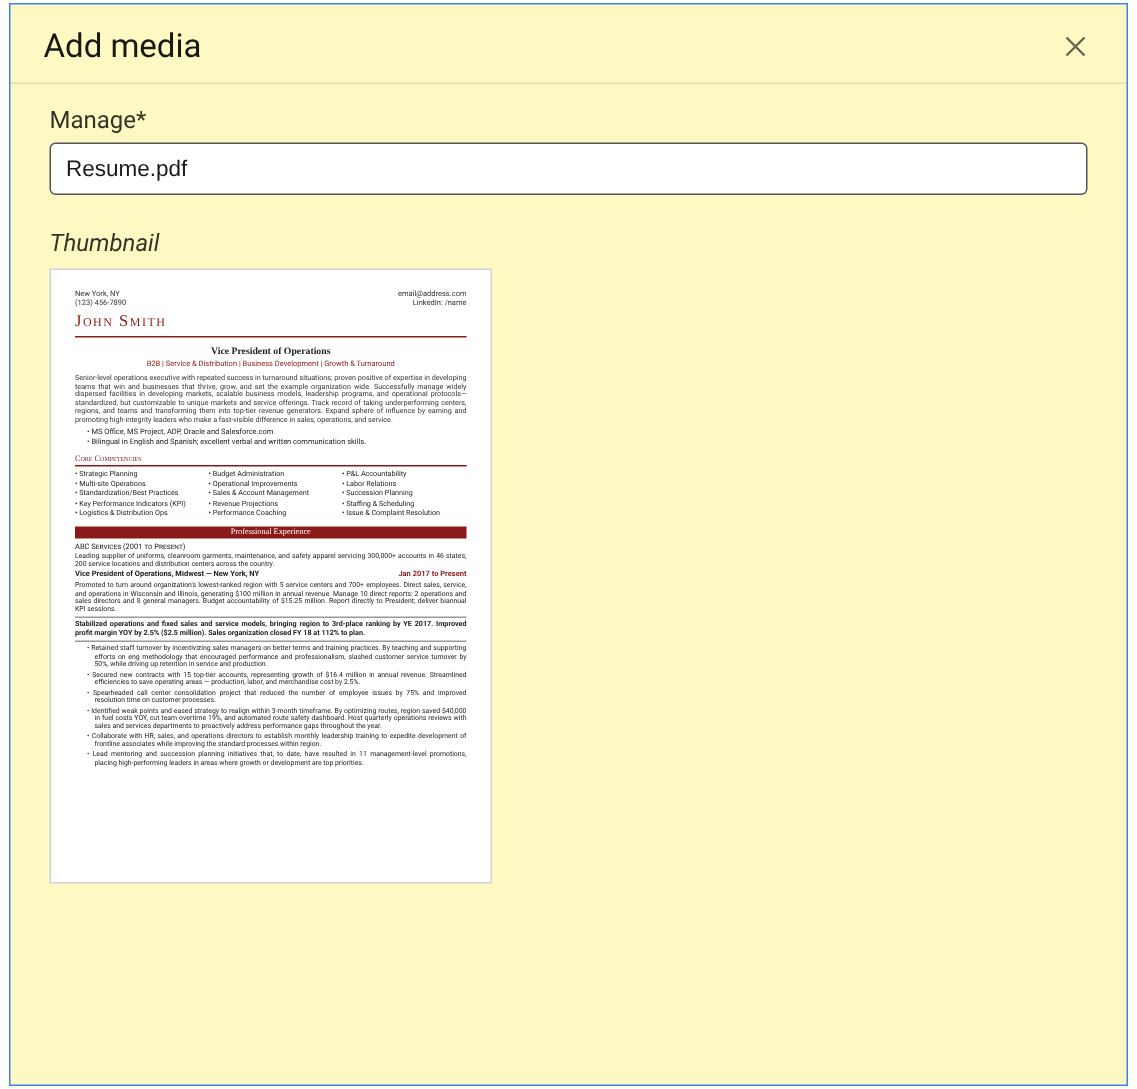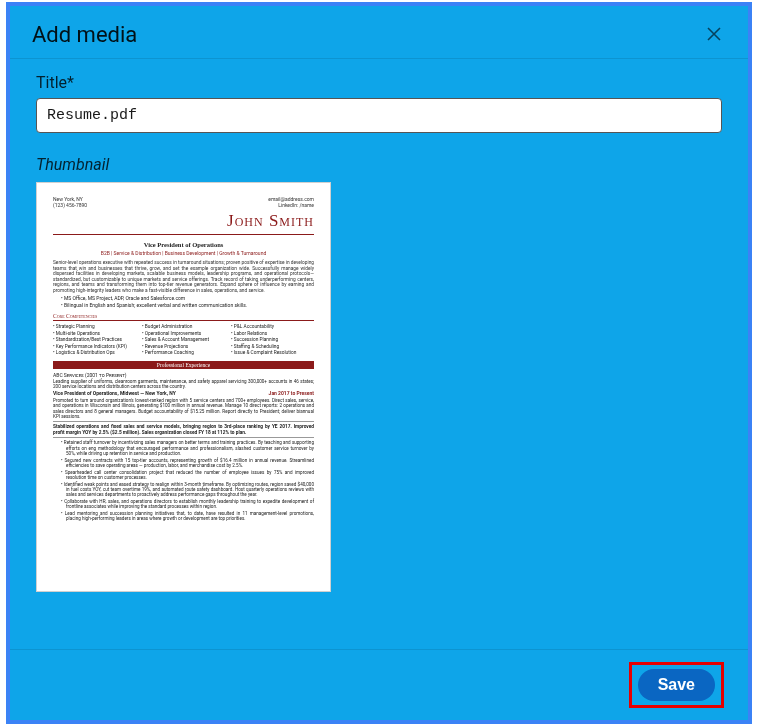--- a/index.html
+++ b/index.html
@@ -7,22 +7,22 @@
       font-family: -apple-system, BlinkMacSystemFont, "Segoe UI", Roboto, Helvetica, Arial, sans-serif;
       background: #fff;
       width: 758px;
       height: 726px;
       position: relative;
       color: #333;
     }
     .modal {
       position: absolute;
       top: 2px; left: 6px; right: 6px; bottom: 2px;
-      border: 4px solid #3b82f6;
-      background: #0ea5e9;
+      border: 1px solid #3b82f6;
+      background: #fef9c3;
       display: flex;
       flex-direction: column;
     }
     .modal-header {
       display: flex;
       align-items: center;
       justify-content: space-between;
       padding: 14px 20px 10px 22px;
     }
     .modal-title {
@@ -51,21 +51,21 @@
       margin-bottom: 6px;
       font-weight: 400;
     }
     .text-input {
       width: 100%;
       border: 1px solid #555;
       border-radius: 4px;
       padding: 8px 10px;
       font-size: 15px;
       color: rgba(0,0,0,0.9);
-      font-family: Liberation Mono, monospace;
+      font-family: Liberation Sans, sans-serif;
     }
     .textarea-input {
       width: 100%;
       height: 22px;
       border: 1px solid #aaa;
       border-radius: 3px;
       resize: both;
       font-family: inherit;
       font-size: 14px;
       padding: 2px 4px;
@@ -82,21 +82,21 @@
       height: 410px;
       border: 1px solid #d0d0d0;
       background: #fff;
       padding: 14px 16px;
       position: relative;
       overflow: hidden;
     }
     
     .resume { font-size: 5px; color: #222; line-height: 1.15; }
     .r-toprow { display: flex; justify-content: space-between; font-size: 5px; color:#333; }
-    .r-name { text-align:right; font-family: Georgia, serif; font-size: 17px; color:#8b1a1a; letter-spacing: 1px; font-variant: small-caps; margin-top:2px;}
+    .r-name { text-align:left; font-family: Georgia, serif; font-size: 11px; color:#8b1a1a; letter-spacing: 1px; font-variant: small-caps; margin-top:2px;}
     .r-hr1 { height:1px; background:#8b1a1a; margin: 4px 0 6px 0;}
     .r-vp { text-align:center; font-family: Georgia, serif; font-size:6.5px; font-weight:bold;}
     .r-sub { text-align:center; font-size:5px; color:#8b1a1a; margin:2px 0 4px 0;}
     .r-para { font-size:4.8px; text-align:justify; color:#333; margin-bottom:3px;}
     .r-bul { font-size:5px; margin-left:8px; margin-bottom:1px;}
     .r-sechdr { font-family: Georgia, serif; font-size:5.5px; color:#8b1a1a; border-bottom:1px solid #8b1a1a; margin:4px 0 3px 0; padding-bottom:1px; font-variant:small-caps;}
     .r-cols { display:flex; gap:6px; }
     .r-col { flex:1; font-size:4.8px;}
     .r-col div { margin-bottom:1px; }
     .r-band { background:#8b1a1a; color:#fff; text-align:center; font-size:5.5px; padding:1px 0; margin:4px 0 4px 0; font-family: Georgia, serif;}
@@ -139,21 +139,21 @@
     <div class="modal-title">Add media</div>
     <div class="close-icon">
       <svg width="20" height="20" viewBox="0 0 20 20">
           <path d="M4 4 L16 16 M16 4 L4 16" stroke="currentColor" stroke-width="1.6" fill="none"></path>
         </svg>
     </div>
   </div>
 
   <div class="modal-body">
     <div class="field">
-      <label class="field-label">Title*</label>
+      <label class="field-label">Manage*</label>
       <input class="text-input" type="text" value="Resume.pdf" style="">
     </div>
 
 
     <div>
       <span class="thumb-label">Thumbnail</span>
       <div class="thumbnail-box">
         <div class="resume">
           <div class="r-toprow">
             <div>
@@ -211,18 +211,13 @@
           <div class="r-bul2">• <span>Secured new contracts with 15 top-tier accounts, representing growth of $16.4 million in annual revenue. Streamlined efficiencies to save operating areas — production, labor, and merchandise cost by 2.5%.</span></div>
           <div class="r-bul2">• <span>Spearheaded call center consolidation project that reduced the number of employee issues by 75% and improved resolution time on customer processes.</span></div>
           <div class="r-bul2">• <span>Identified weak points and eased strategy to realign within 3-month timeframe. By optimizing routes, region saved $40,000 in fuel costs YOY, cut team overtime 19%, and automated route safety dashboard. Host quarterly operations reviews with sales and services departments to proactively address performance gaps throughout the year.</span></div>
           <div class="r-bul2">• <span>Collaborate with HR, sales, and operations directors to establish monthly leadership training to expedite development of frontline associates while improving the standard processes within region.</span></div>
           <div class="r-bul2">• <span>Lead mentoring and succession planning initiatives that, to date, have resulted in 11 management-level promotions, placing high-performing leaders in areas where growth or development are top priorities.</span></div>
         </div>
       </div>
     </div>
   </div>
 
-  <div class="modal-footer">
-    <div class="save-highlight">
-      <button class="save-btn">Save</button>
-    </div>
-  </div>
 </div>
 
 </body></html>

